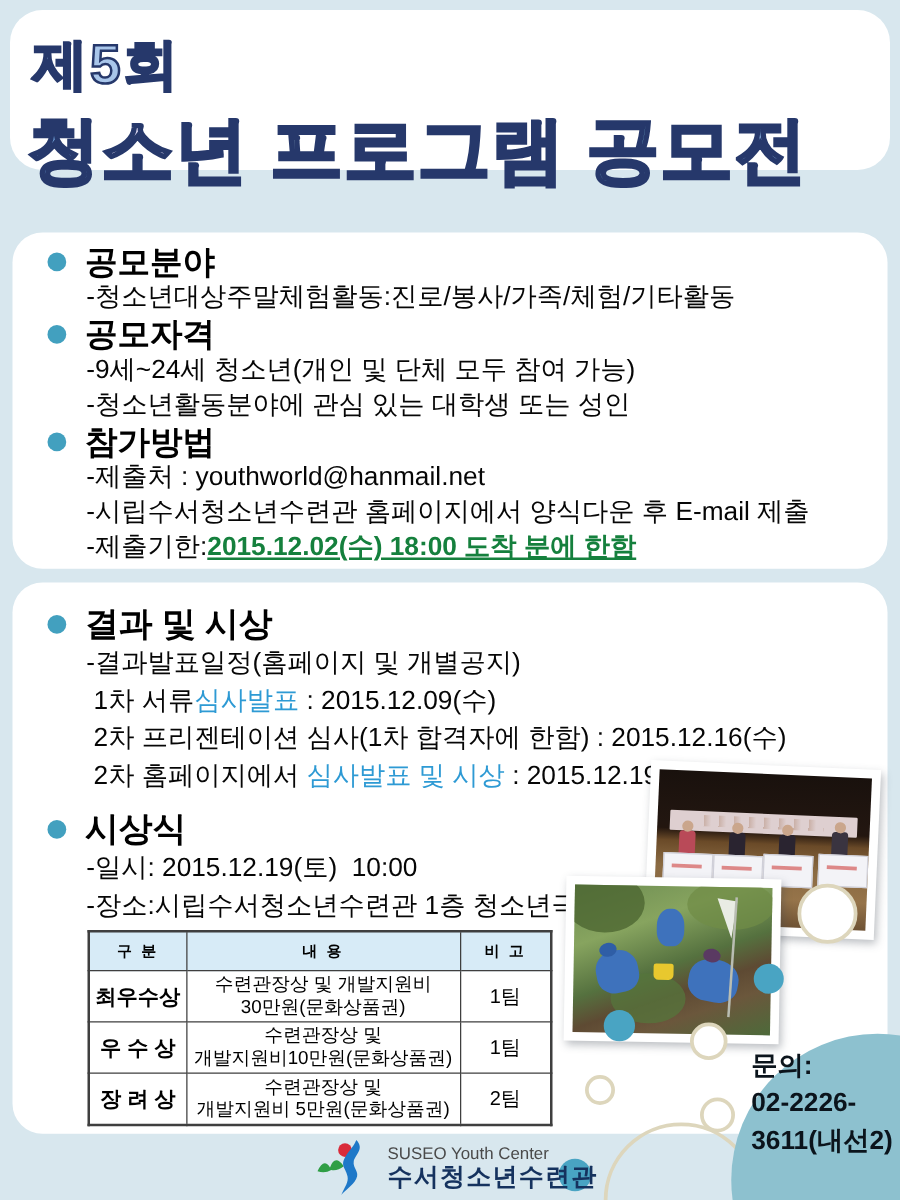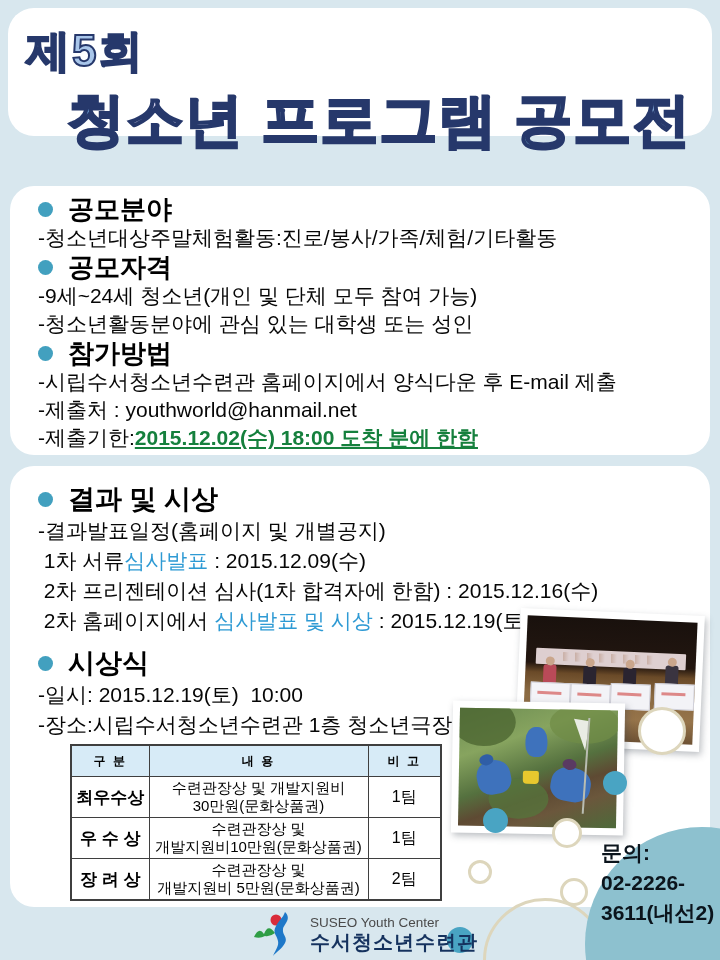--- a/index.html
+++ b/index.html
@@ -20,39 +20,38 @@
   .title-line1{
     position:absolute;left:18px;top:14px;
     font-size:44px;font-weight:bold;letter-spacing:2px;
     -webkit-text-stroke:2px #26386b;
   }
   .title-line2{
     position:absolute;left:14px;top:74px;
     font-size:58px;font-weight:bold;letter-spacing:1px;
     -webkit-text-stroke:2.4px #26386b;
     white-space:pre;
-    margin-left:45px;
   }
   
   .box{
     position:absolute;left:10px;width:700px;background:#ffffff;
     border-radius:24px;box-sizing:border-box;
   }
   .box1{top:186px;height:269px;padding:8px 14px 0 28px;}
   .box2{top:466px;height:441px;padding:16px 14px 11px 28px;}
   .sec-heading{
     display:flex;align-items:center;gap:15px;
     font-size:26px;font-weight:bold;color:#000;line-height:30px;
   }
   .box2 .sec-heading{line-height:34px;font-size:27px;}
   .bullet{
     width:15px;height:15px;border-radius:50%;background:#42a0bf;flex:none;
   }
   .line{
-    font-size:21px;line-height:28px;color:#060606;
+    margin-left:31px;font-size:21px;line-height:28px;color:#060606;
     white-space:pre-wrap;
   }
   .box2 .line{line-height:30px;}
   .gap{height:10px;}
   .c-accent{color:#2e9ad4;}
   .c-link{color:#15803d;font-weight:bold;text-decoration:underline;}
   
   .awards{
     margin:4px 0 0 32px;border-collapse:collapse;table-layout:fixed;
     width:370px;background:#fff;border:2px solid #3f3f3f;
@@ -145,22 +144,22 @@
       <span class="bullet"></span>
       <span>공모자격</span>
     </div>
     <div class="line">-9세~24세 청소년(개인 및 단체 모두 참여 가능)</div>
     <div class="line">-청소년활동분야에 관심 있는 대학생 또는 성인</div>
 
     <div class="sec-heading">
       <span class="bullet"></span>
       <span>참가방법</span>
     </div>
+    <div class="line">-제출처 : youthworld@hanmail.net</div>
     <div class="line">-시립수서청소년수련관 홈페이지에서 양식다운 후 E-mail 제출</div>
-    <div class="line">-제출처 : youthworld@hanmail.net</div>
     <div class="line"><span>-제출기한:</span><span class="c-link">2015.12.02(수) 18:00 도착 분에 한함</span></div>
   </div>
 
   <div class="box box2">
     <div class="sec-heading">
       <span class="bullet"></span>
       <span>결과 및 시상</span>
     </div>
     <div class="line">-결과발표일정(홈페이지 및 개별공지)</div>
     <div class="line"><span> 1차 서류</span><span class="c-accent">심사발표</span><span> : 2015.12.09(수)</span></div>

